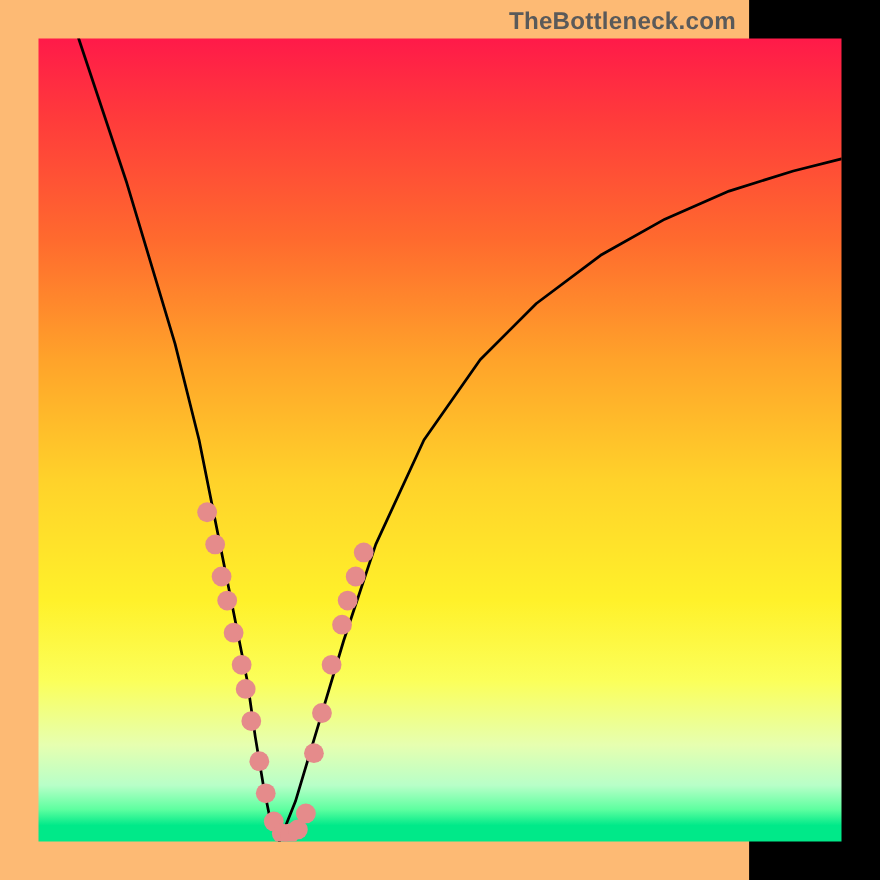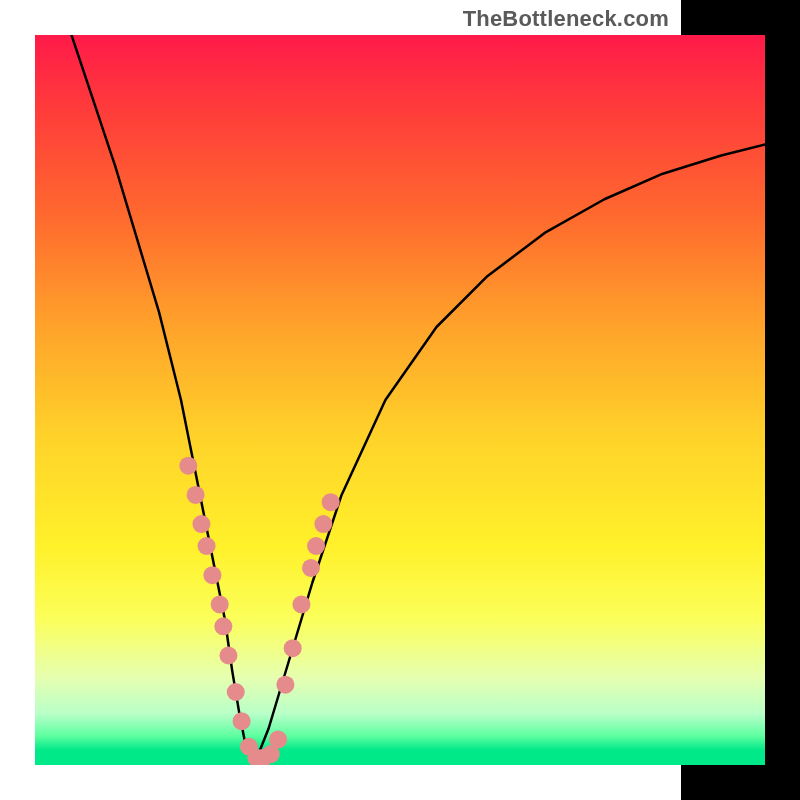--- a/index.html
+++ b/index.html
@@ -9,21 +9,21 @@
     height: 800px;
     overflow: hidden;
     background: #000;
   }
   .frame {
     position: absolute;
     left: 0;
     top: 0;
     width: 681px;
     height: 800px;
-    background: #ffffff;
+    background: #fdba74;
   }
   .plot-area {
     position: absolute;
     left: 35px;
     top: 35px;
     width: 730px;
     height: 730px;
     background: linear-gradient(to bottom,
       #ff1a49 0%,
       #ff3b3b 10%,

